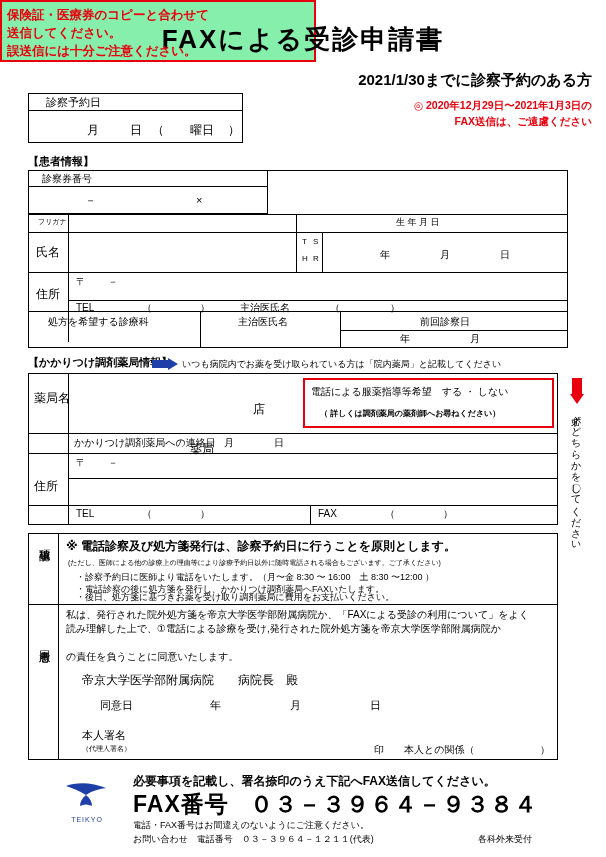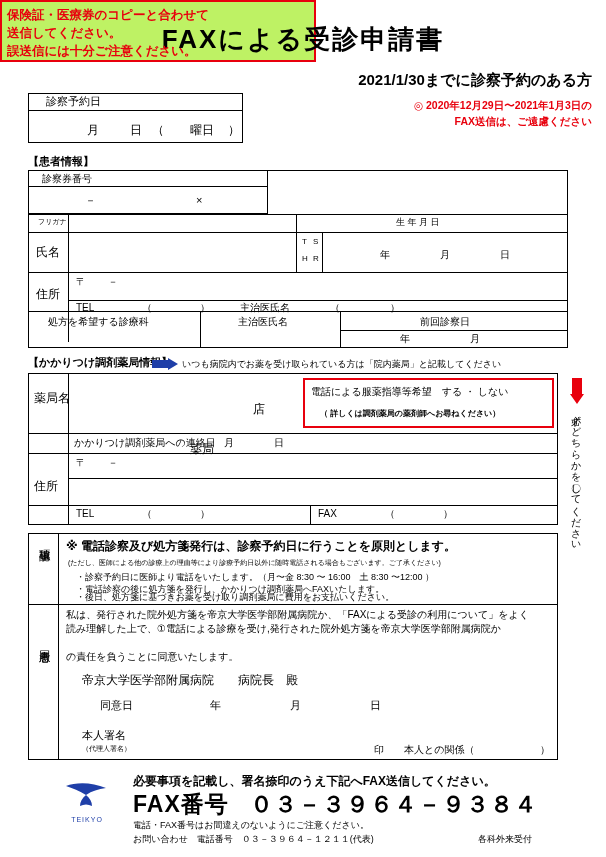--- a/index.html
+++ b/index.html
@@ -29,21 +29,21 @@
     font-size:15px;font-weight:bold;
   }
   .warn-red{
     top:98px;left:0;width:592px;text-align:right;
     font-size:10.5px;font-weight:bold;color:#e8000d;line-height:1.5;
   }
 
   
   .notice{
     left:270px;top:154px;width:316px;height:62px;
-    border:2px solid #e8000d;background:#bef264;
+    border:2px solid #e8000d;background:#86efac;
     box-sizing:border-box;
   }
   .notice .l{
     position:absolute;left:7px;font-size:12.5px;font-weight:bold;color:#e8000d;
     white-space:nowrap;
   }
 
   
   .seclabel{font-size:11px;font-weight:bold;}
 
@@ -81,21 +81,21 @@
   <div class="txt warn-red"><span>◎ 2020年12月29日〜2021年1月3日の</span><br><span>FAX送信は、ご遠慮ください</span></div>
 
   <div class="notice">
     <div class="l" style="top:7px;">保険証・医療券のコピーと合わせて</div>
     <div class="l" style="top:25px;">送信してください。</div>
     <div class="l" style="top:43px;">誤送信には十分ご注意ください。</div>
   </div>
 
   <div class="bx" style="left:28px;top:93px;width:215px;height:50px;"></div>
   <div class="hline" style="left:28px;top:110px;width:215px;"></div>
-  <div class="txt s11" style="left:46px;top:97px;font-family:Liberation Mono, monospace;">診察予約日</div>
+  <div class="txt s11" style="left:46px;top:97px;">診察予約日</div>
   <div class="txt s12" style="left:87px;top:124px;">月</div>
   <div class="txt s12" style="left:130px;top:124px;">日</div>
   <div class="txt s12" style="left:152px;top:124px;">（</div>
   <div class="txt s12" style="left:190px;top:124px;">曜日</div>
   <div class="txt s12" style="left:228px;top:124px;">）</div>
 
   <div class="txt seclabel" style="left:28px;top:156px;">【患者情報】</div>
 
   <div class="bx" style="left:28px;top:170px;width:540px;height:178px;"></div>
 

